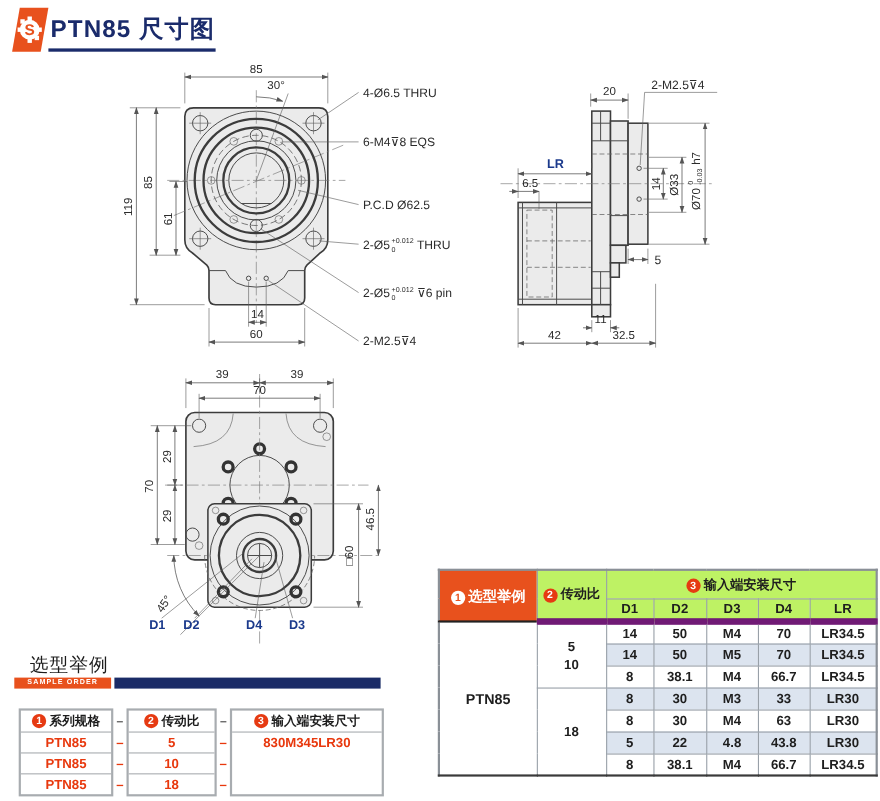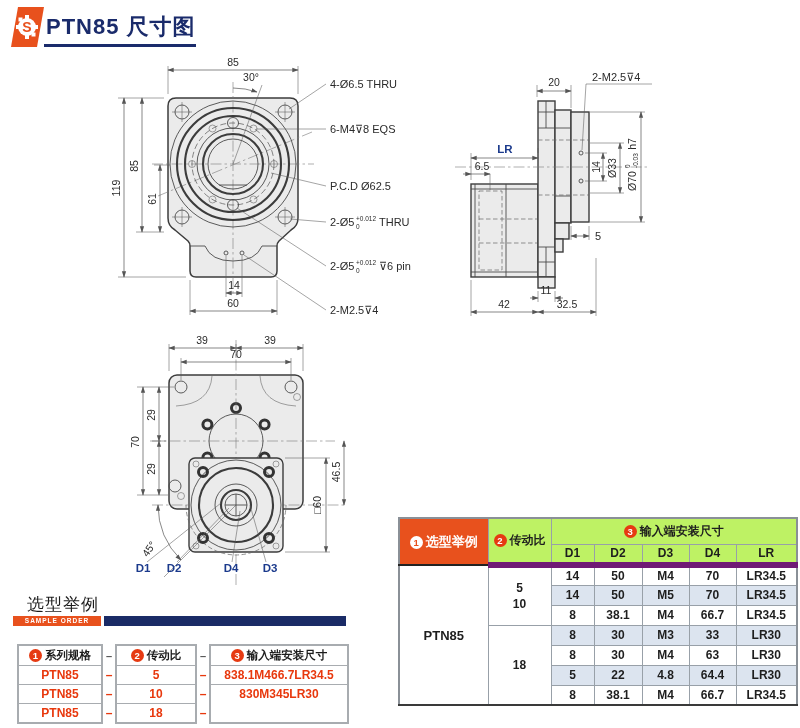--- a/index.html
+++ b/index.html
@@ -385,21 +385,20 @@
     <span class="dk">–</span>
     <span class="rd">–</span>
     <span class="rd">–</span>
     <span class="rd">–</span>
   </div>
   <div class="obox" style="width:140px">
     <div class="ocell">
         <span class="cnum">3</span>
         <span>输入端安装尺寸</span>
       </div>
-    <div class="ocell red">838.1M466.7LR34.5</div>
     <div class="ocell red">830M345LR30</div>
   </div>
 </div>
 
 <table class="spec-table">
   <colgroup>
     <col style="width:89px">
       <col style="width:63px">
       <col style="width:43px">
       <col style="width:48px">
@@ -460,21 +459,21 @@
     <td>8</td>
     <td>30</td>
     <td>M4</td>
     <td>63</td>
     <td>LR30</td>
   </tr>
   <tr>
     <td class="alt">5</td>
     <td class="alt">22</td>
     <td class="alt">4.8</td>
-    <td class="alt">64.4</td>
+    <td class="alt">43.8</td>
     <td class="alt">LR30</td>
   </tr>
   <tr>
     <td>8</td>
     <td>38.1</td>
     <td>M4</td>
     <td>66.7</td>
     <td>LR34.5</td>
   </tr>
   </tbody>

